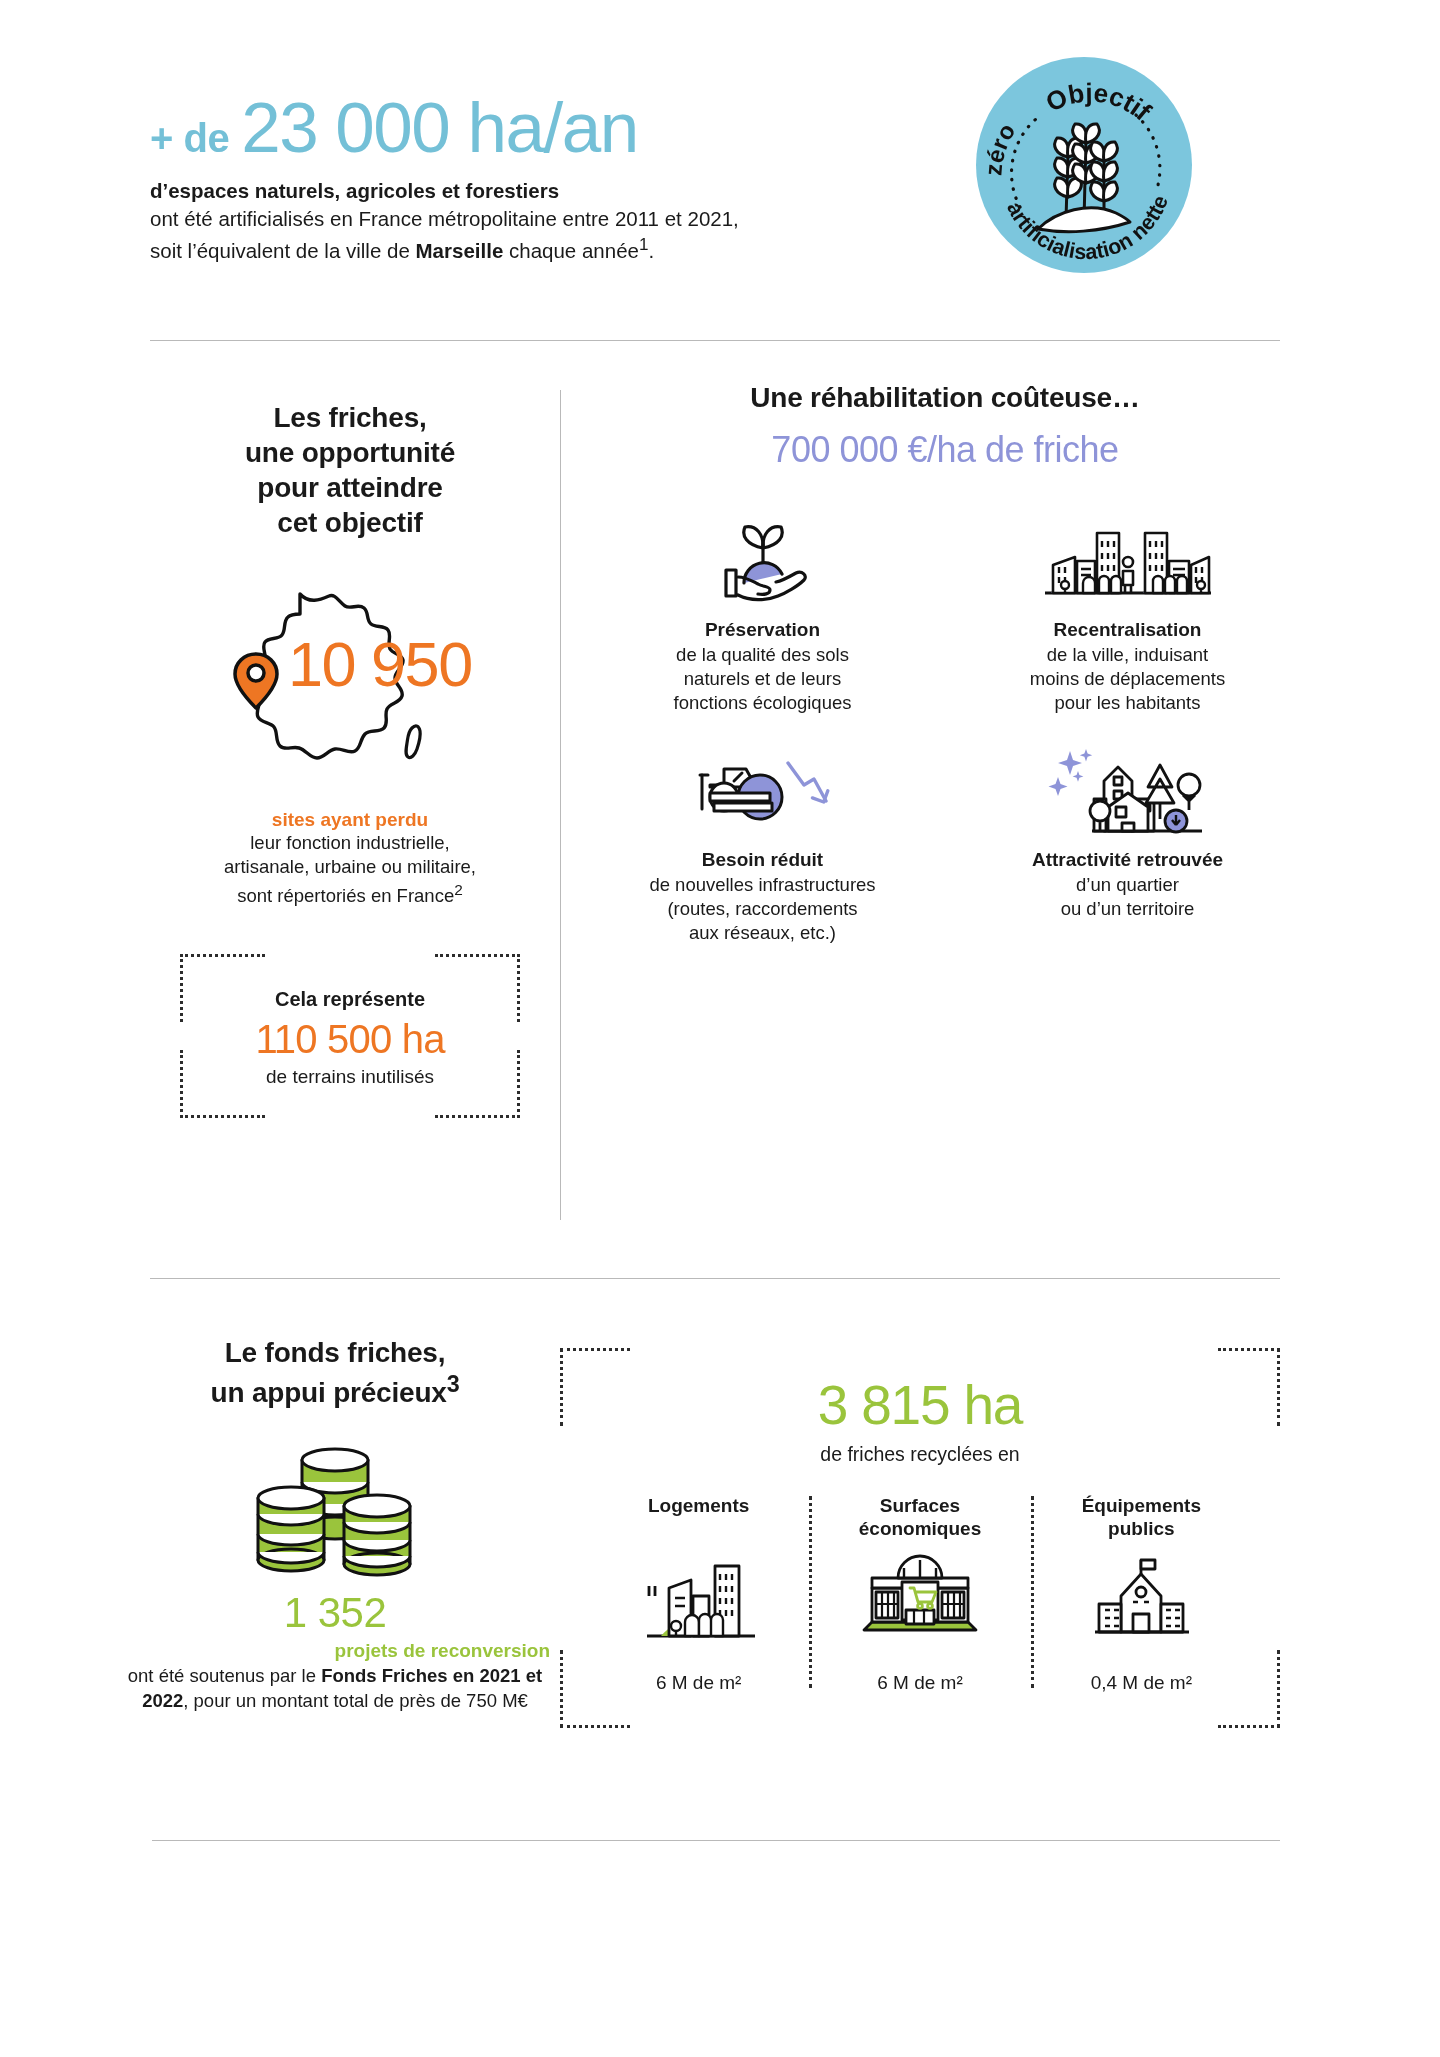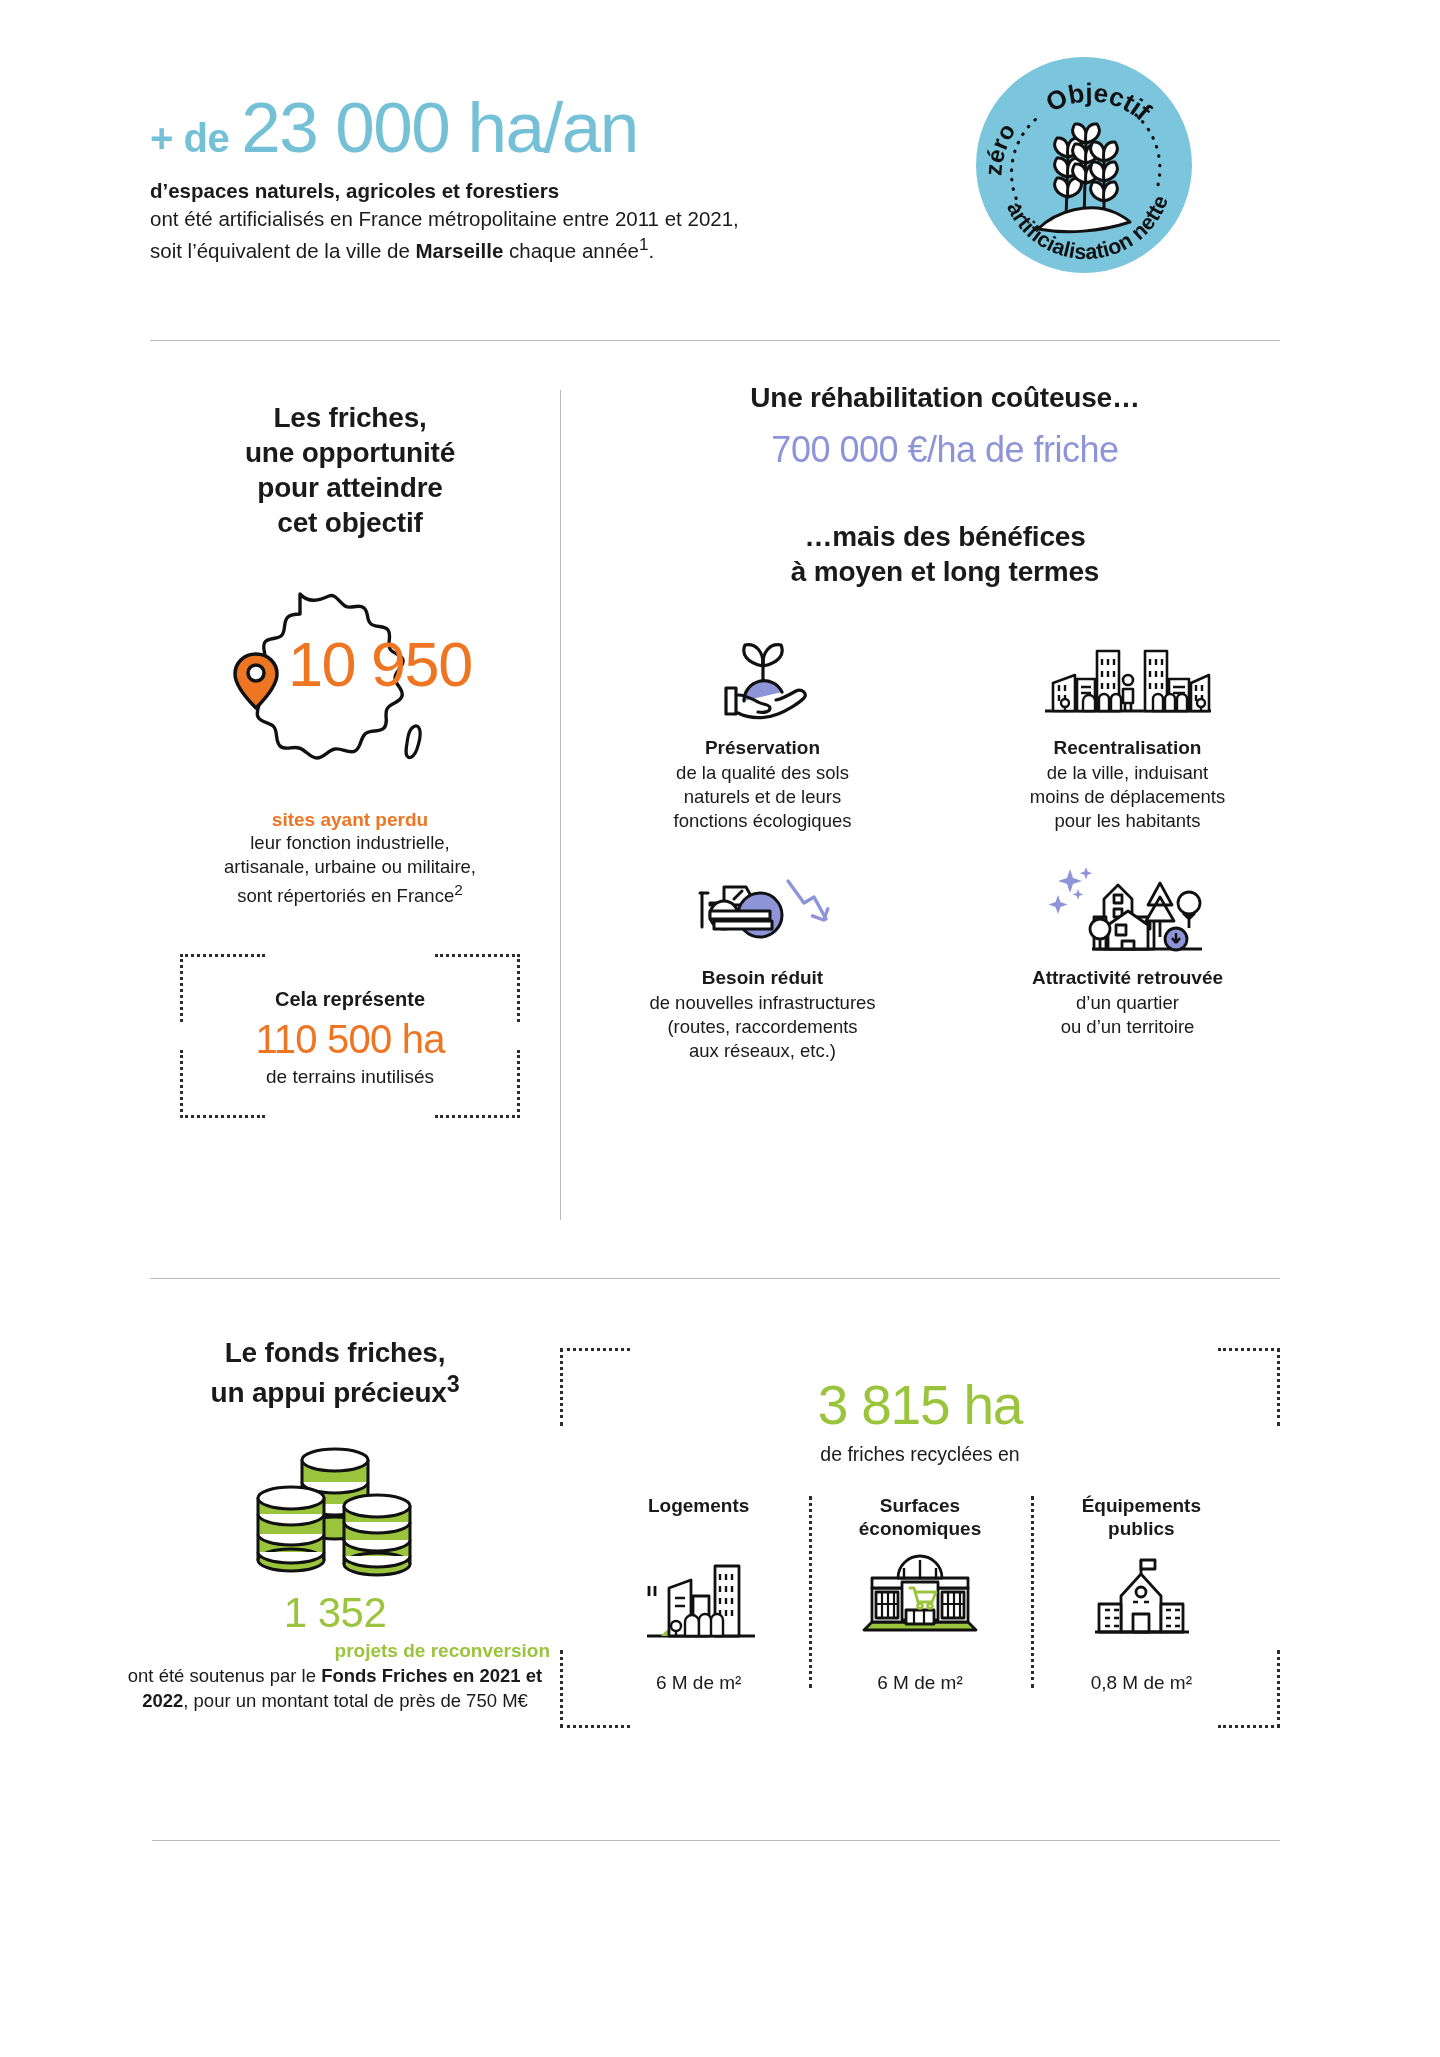--- a/index.html
+++ b/index.html
@@ -419,22 +419,20 @@
       <div class="db-label">Cela représente</div>
       <div class="db-number">110 500 ha</div>
       <div class="db-sub">de terrains inutilisés</div>
     </div>
   </div>
 
   <div class="col-right">
     <div class="h2">Une réhabilitation coûteuse…</div>
     <div class="big-violet">700 000 €/ha de friche</div>
 
-    <div class="h2" style="margin-top:48px; white-space:pre-line;">…mais des bénéfices
-à moyen et long termes</div>
 
     <div class="benefits">
 
       <div class="benefit">
         <div class="icon-box">
           <svg width="118" height="92" viewBox="0 0 118 92">
             <g fill="none" stroke="#111" stroke-width="3.2" stroke-linejoin="round" stroke-linecap="round">
               <path d="M59 52 L59 26"></path>
               <path d="M59 33 c-16 -3 -22 -12 -18 -21 c11 -2 19 7 18 21 z"></path>
               <path d="M59 33 c16 -3 22 -12 18 -21 c-11 -2 -19 7 -18 21 z"></path>
@@ -691,20 +689,20 @@
               <path d="M18 52 h22 v28 h-22 z"></path>
               <path d="M80 52 h22 v28 h-22 z"></path>
               <path d="M52 62 h16 v18 h-16 z"></path>
               <path d="M24 58 h5 M33 58 h5 M24 66 h5 M33 66 h5 M24 74 h5 M33 74 h5" stroke-width="2.4"></path>
               <path d="M85 58 h5 M94 58 h5 M85 66 h5 M94 66 h5 M85 74 h5 M94 74 h5" stroke-width="2.4"></path>
               <path d="M52 50 h5 M63 50 h5" stroke-width="2.4"></path>
               <path d="M14 80 h94" stroke-width="3"></path>
             </g>
           </svg>
         </div>
-        <div class="cat-val">0,8 M de m²</div>
+        <div class="cat-val">0,4 M de m²</div>
       </div>
 
     </div>
   </div>
 
 
 </div>
 
 </body></html>

